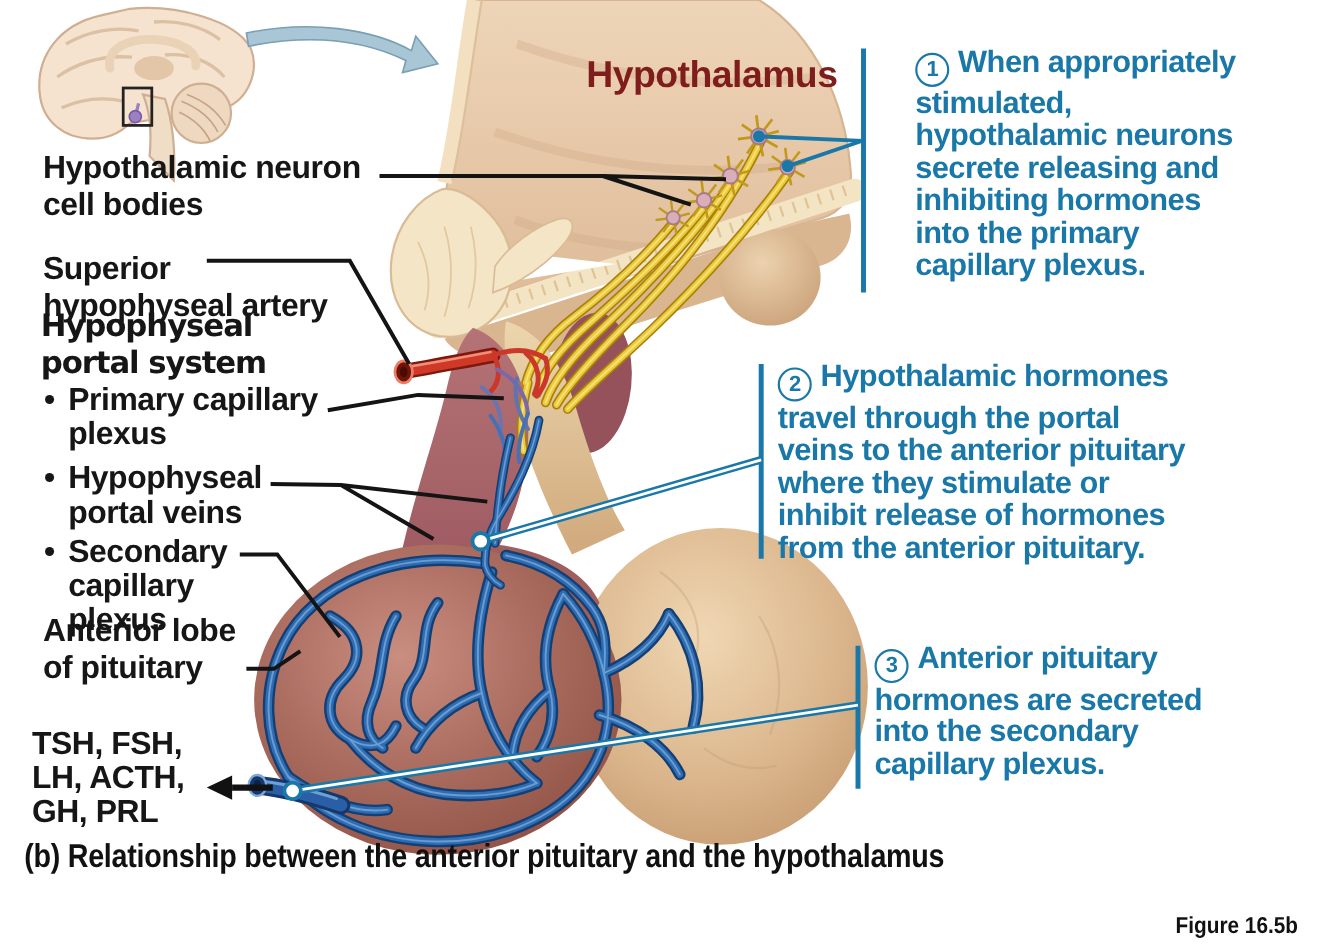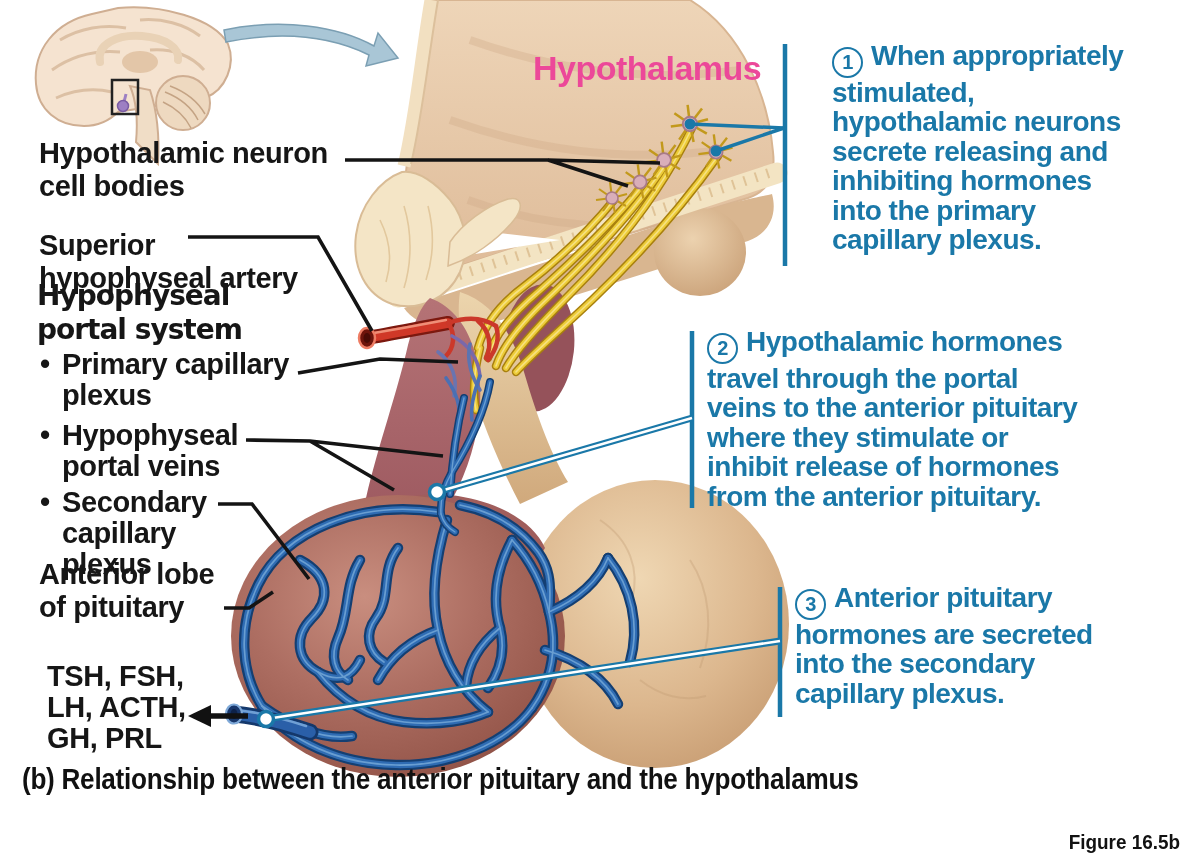--- a/index.html
+++ b/index.html
@@ -8,21 +8,21 @@
        font-family:"Liberation Sans",sans-serif;}
   #art{position:absolute;left:0;top:0;width:1200px;height:865px;}
   .lbl{position:absolute;font:700 29px/33px "Liberation Sans",sans-serif;
        color:var(--ink);letter-spacing:-0.4px;white-space:nowrap;margin-left:13px;}
   .lbl-strong{font-family:"DejaVu Sans",sans-serif;font-size:28px;line-height:34px;
        letter-spacing:-1px;}
   .bullet{display:flex;line-height:31px;}
   .bdot{width:22px;flex:0 0 22px;}
   .btxt{display:block;}
   .hypo-title{position:absolute;font:700 34px/36px "Liberation Sans",sans-serif;
-       color:#ec4899;letter-spacing:-0.5px;}
+       color:#7f1d1d;letter-spacing:-0.5px;}
   .callout{position:absolute;color:var(--accent);
        font:700 28px/29.5px "Liberation Sans",sans-serif;letter-spacing:-0.5px;}
   .co-num{display:inline-flex;align-items:center;justify-content:center;
        width:27px;height:27px;border:2.5px solid currentColor;border-radius:50%;
        font-size:20px;line-height:1;margin-right:8px;vertical-align:-4px;}
   .caption{position:absolute;font:700 30px/34px "Liberation Sans",sans-serif;
        color:#111;transform:scaleX(.87);transform-origin:0 50%;
        letter-spacing:-0.3px;white-space:nowrap;}
   .figref{position:absolute;font:700 21px/24px "Liberation Sans",sans-serif;
        color:#111;transform:scaleX(.9);transform-origin:100% 50%;
@@ -295,21 +295,21 @@
   <span class="btxt">Hypophyseal<br>portal veins</span>
 </div>
 
 <div class="lbl bullet" style="left:27px;top:487px">
   <span class="bdot">•</span>
   <span class="btxt">Secondary<br>capillary<br>plexus</span>
 </div>
 
 <div class="lbl" style="left:26px;top:558px">Anterior lobe<br>of pituitary</div>
 
-<div class="lbl" style="left:34px;top:661px;line-height:31px">TSH, FSH,<br>LH, ACTH,<br>GH, PRL</div>
+<div class="lbl" style="left:16px;top:661px;line-height:31px">TSH, FSH,<br>LH, ACTH,<br>GH, PRL</div>
 
 <div class="callout" style="left:832px;top:41px;width:372px">
   <span class="co-num">1</span><span>When appropriately<br>stimulated,<br>hypothalamic neurons<br>secrete releasing and<br>inhibiting hormones<br>into the primary<br>capillary plexus.</span>
 </div>
 
 <div class="callout" style="left:707px;top:327px;width:460px">
   <span class="co-num">2</span><span>Hypothalamic hormones<br>travel through the portal<br>veins to the anterior pituitary<br>where they stimulate or<br>inhibit release of hormones<br>from the anterior pituitary.</span>
 </div>
 
 <div class="callout" style="left:795px;top:583px;width:380px">

